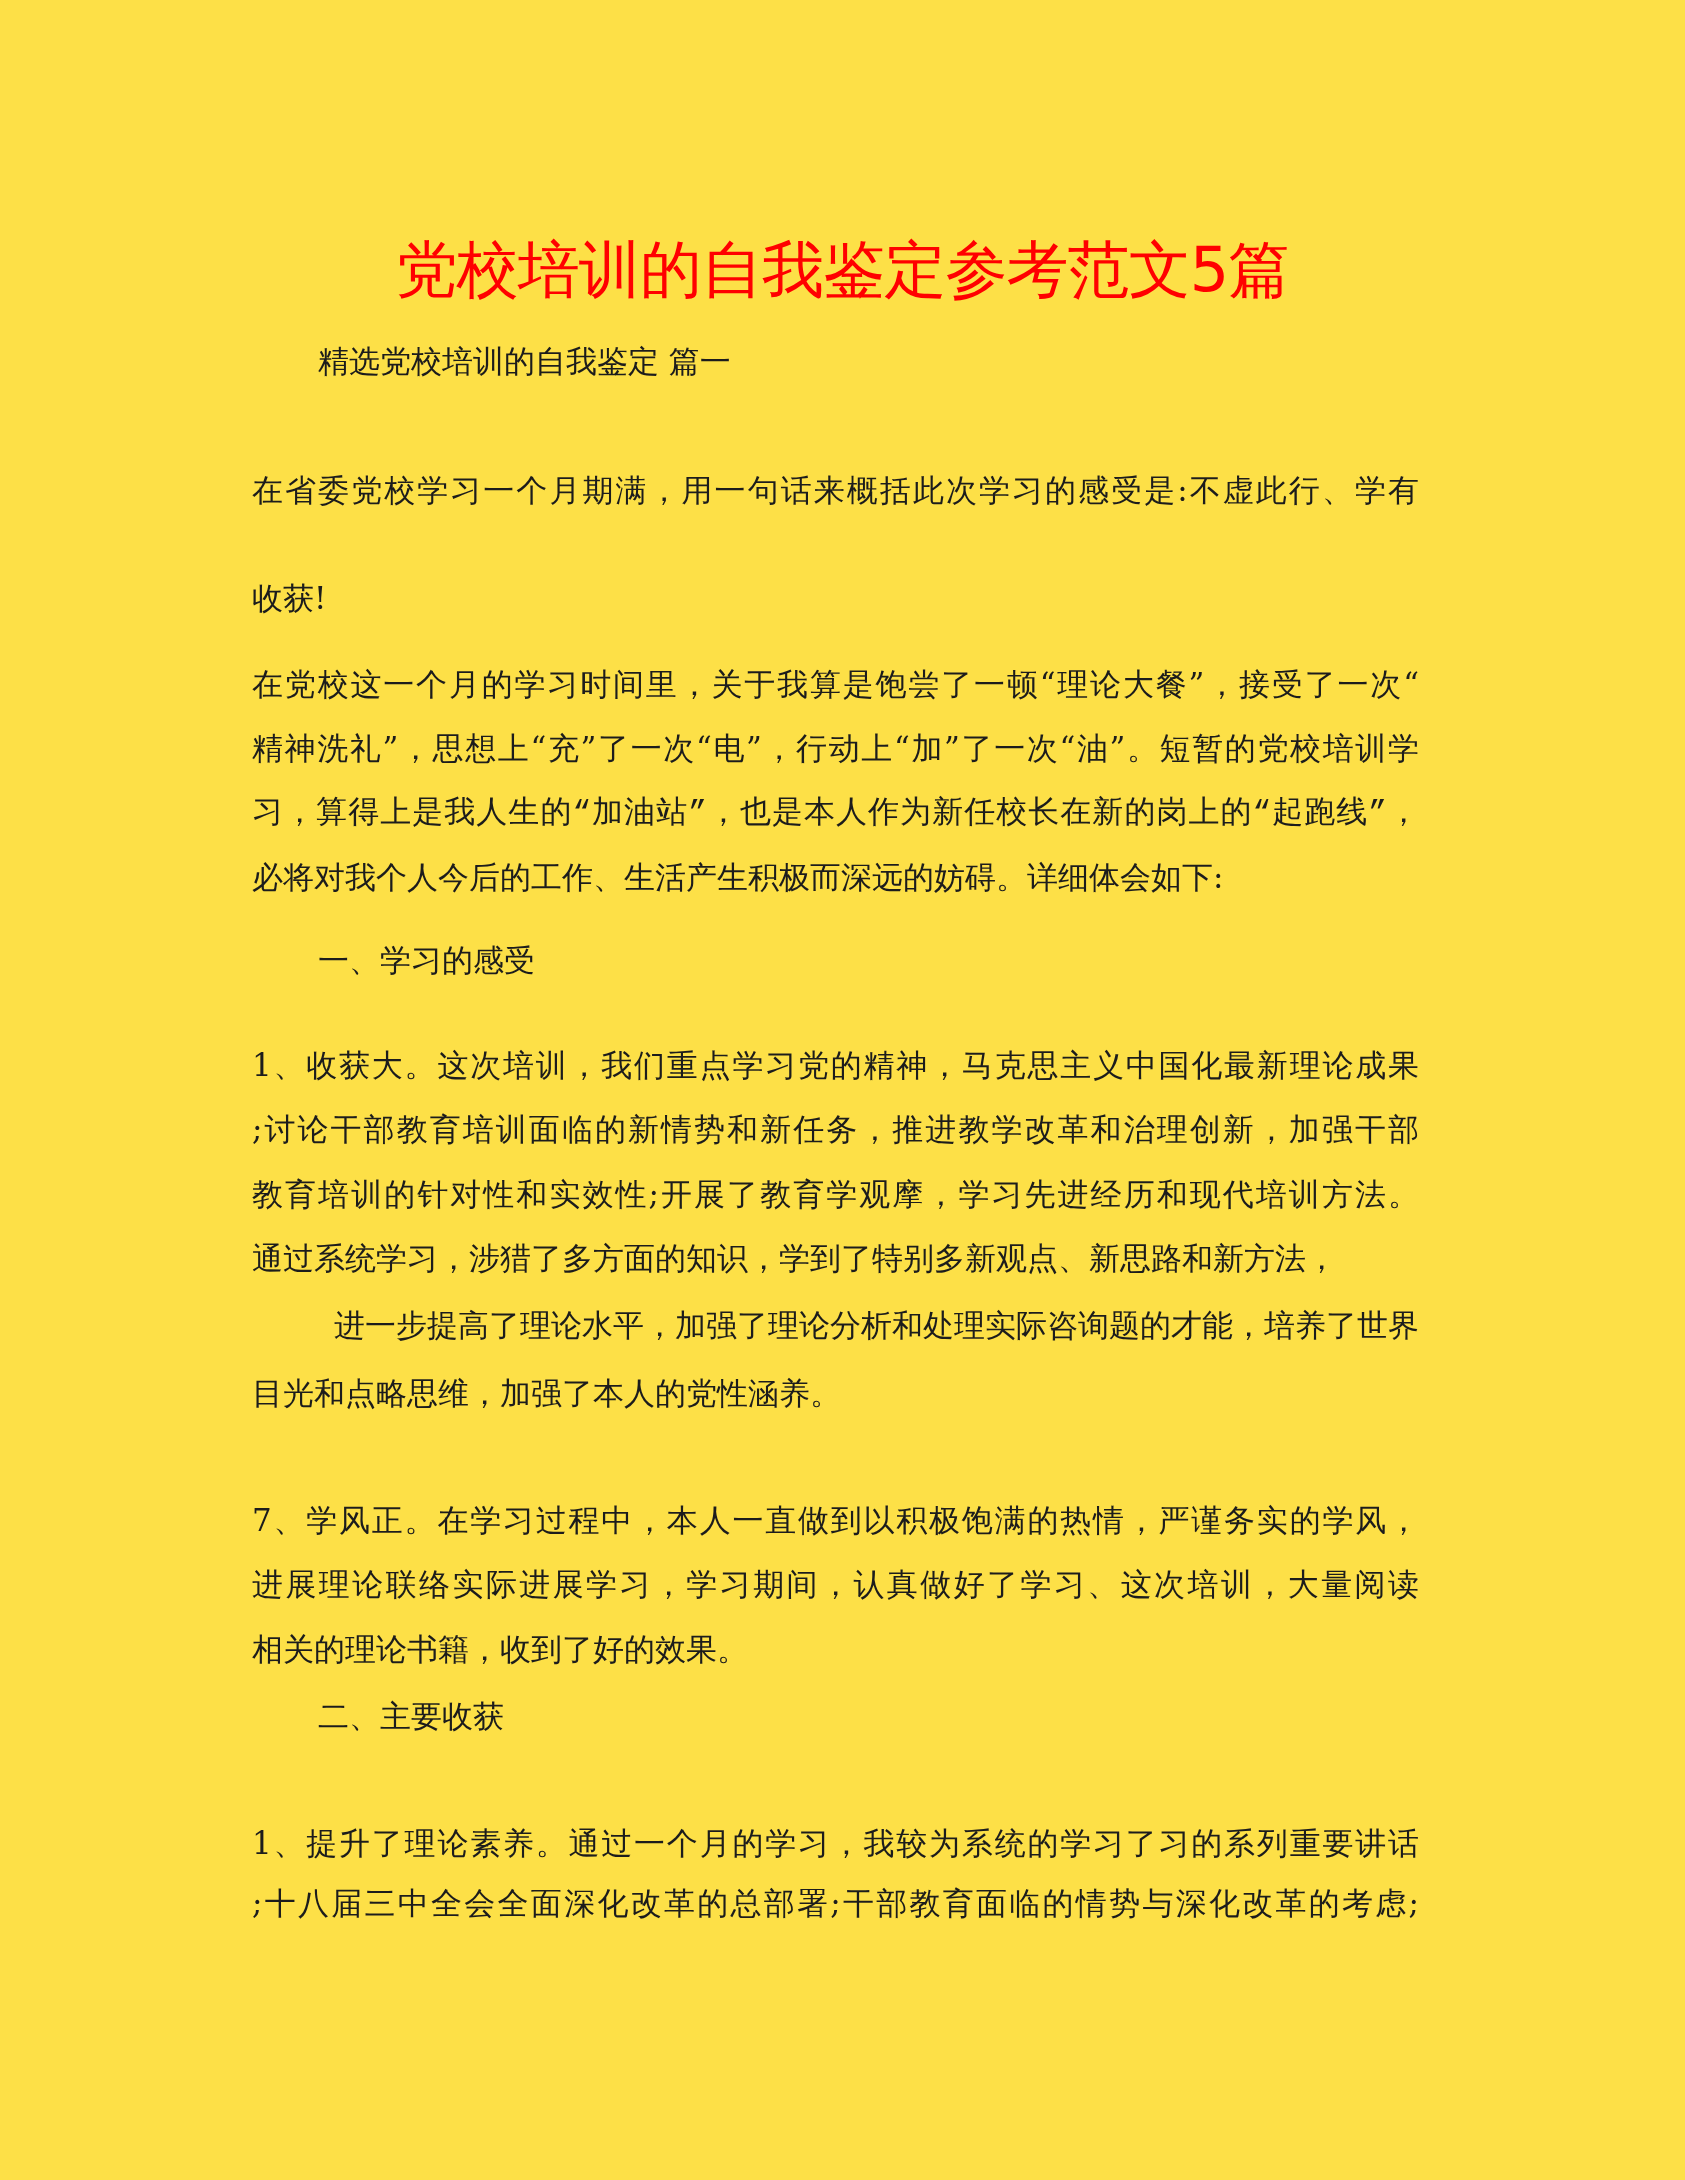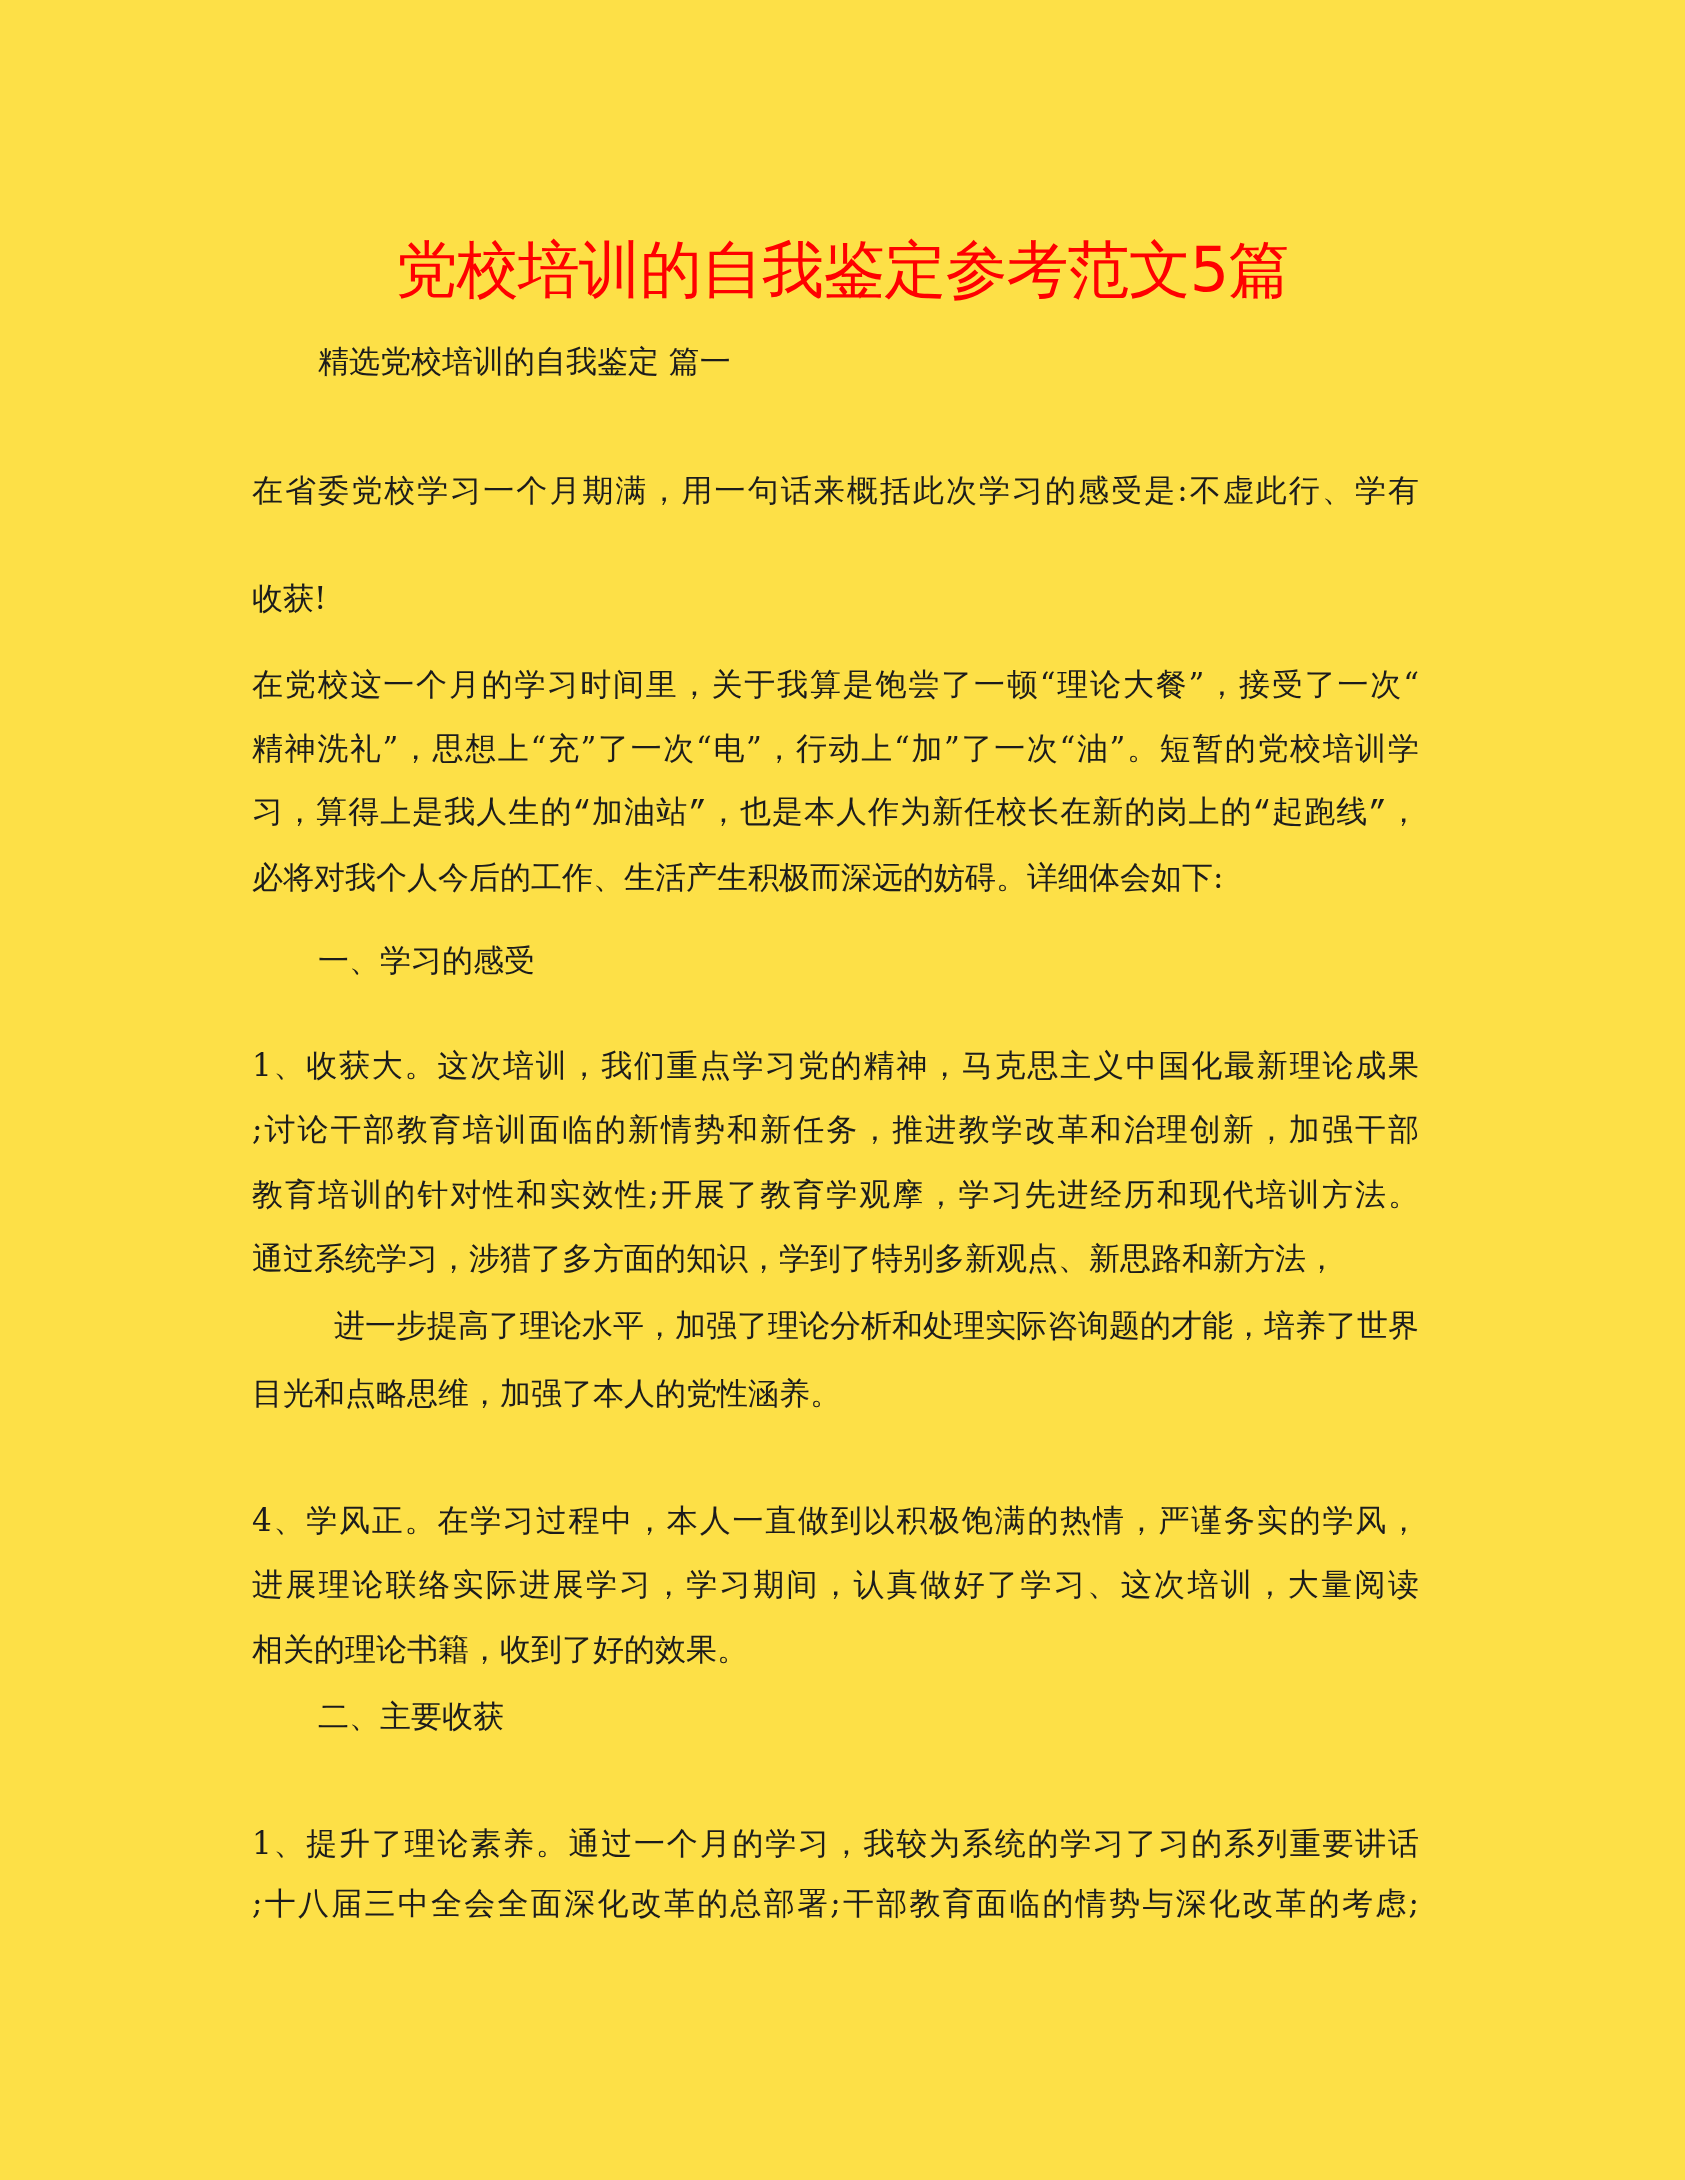--- a/index.html
+++ b/index.html
@@ -79,21 +79,21 @@
   <div>
     <div class="line full" style="top:1046px;">1、收获大。这次培训，我们重点学习党的精神，马克思主义中国化最新理论成果</div>
     <div class="line full" style="top:1110px;">;讨论干部教育培训面临的新情势和新任务，推进教学改革和治理创新，加强干部</div>
     <div class="line full" style="top:1175px;">教育培训的针对性和实效性;开展了教育学观摩，学习先进经历和现代培训方法。</div>
     <div class="line last" style="top:1239px;">通过系统学习，涉猎了多方面的知识，学到了特别多新观点、新思路和新方法，</div>
     <div class="line last" style="top:1306px;text-align:right;">进一步提高了理论水平，加强了理论分析和处理实际咨询题的才能，培养了世界</div>
     <div class="line last" style="top:1374px;">目光和点略思维，加强了本人的党性涵养。</div>
   </div>
 
   <div>
-    <div class="line full" style="top:1501px;">4、学风正。在学习过程中，本人一直做到以积极饱满的热情，严谨务实的学风，</div>
+    <div class="line full" style="top:1501px;">7、学风正。在学习过程中，本人一直做到以积极饱满的热情，严谨务实的学风，</div>
     <div class="line full" style="top:1565px;">进展理论联络实际进展学习，学习期间，认真做好了学习、这次培训，大量阅读</div>
     <div class="line last" style="top:1630px;">相关的理论书籍，收到了好的效果。</div>
   </div>
 
   <div class="line indent" style="top:1697px;">二、主要收获</div>
 
   <div>
     <div class="line full" style="top:1824px;">1、提升了理论素养。通过一个月的学习，我较为系统的学习了习的系列重要讲话</div>
     <div class="line full" style="top:1884px;">;十八届三中全会全面深化改革的总部署;干部教育面临的情势与深化改革的考虑;</div>
   </div>

